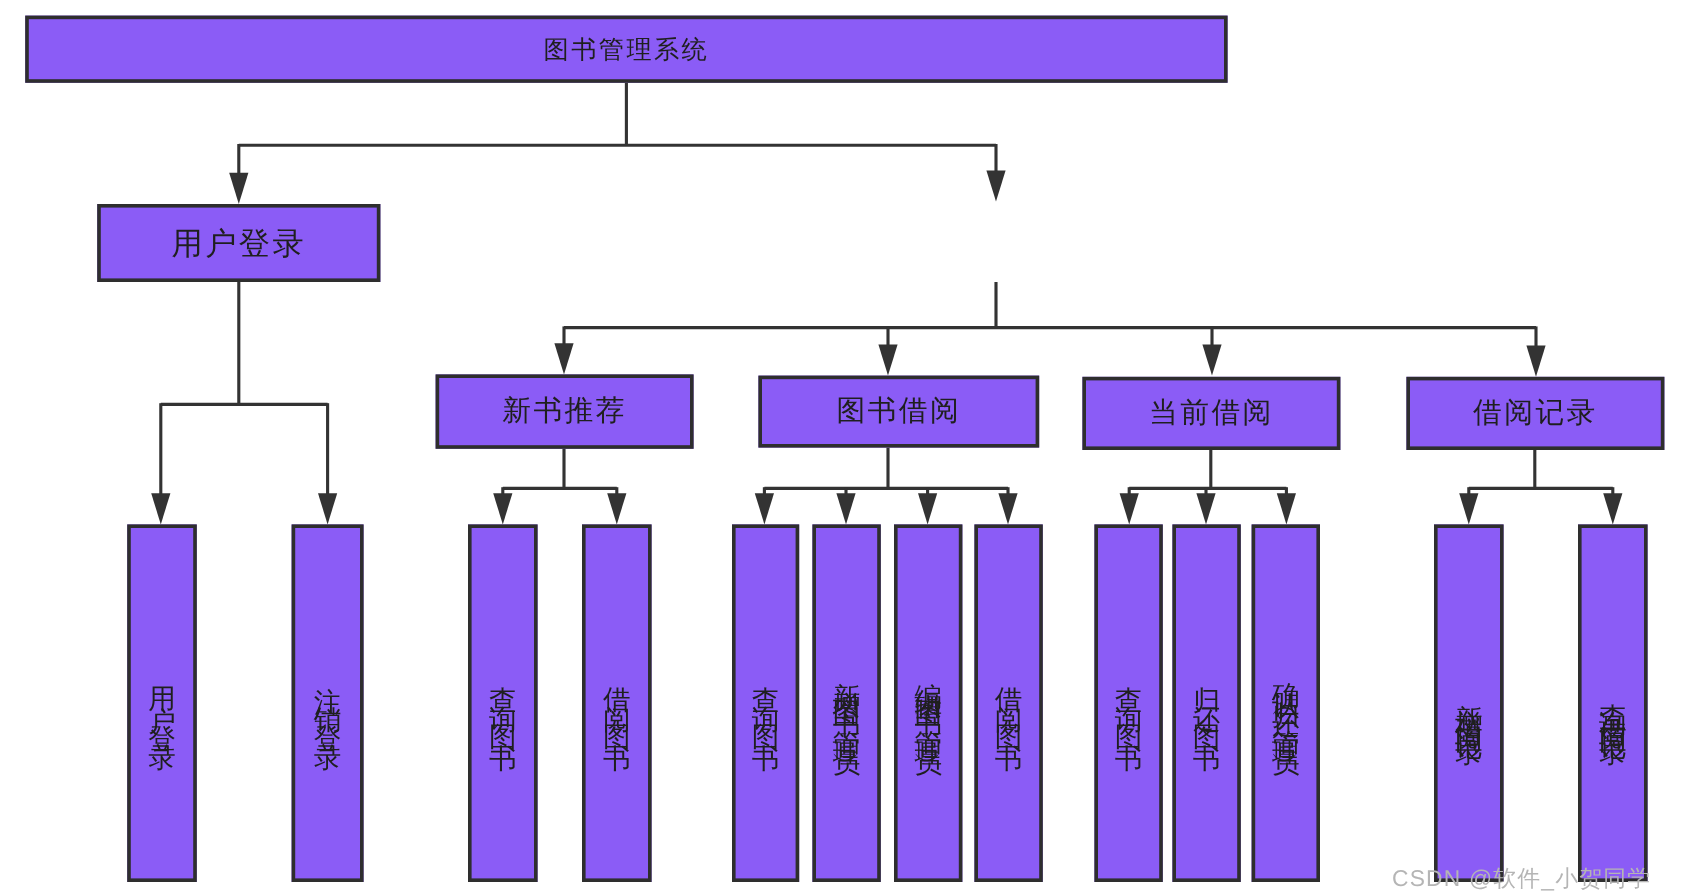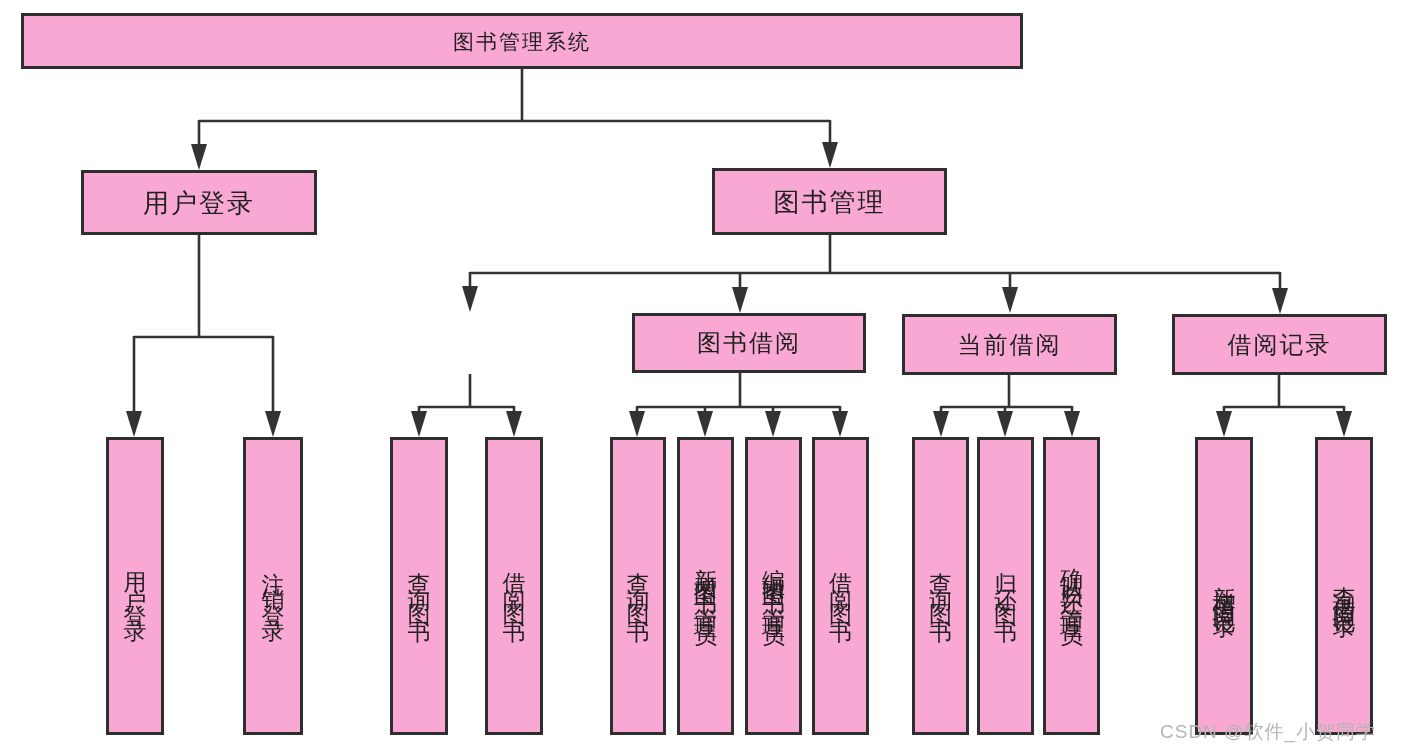--- a/index.html
+++ b/index.html
@@ -16,21 +16,21 @@
     background:var(--bg);
     font-family:"Liberation Sans", sans-serif;
     overflow:hidden;
   }
   #wires{position:absolute;left:0;top:0;z-index:1;}
   .stem{stroke:var(--line);stroke-width:2.6;fill:none;}
   .arrow-shaft{stroke:var(--line);stroke-width:2.6;}
   .arrow-head{fill:var(--line);stroke:none;}
   .node{
     position:absolute;box-sizing:border-box;
-    background:#f9a8d4;border:3px solid var(--border);
+    background:#8b5cf6;border:3px solid var(--border);
     display:flex;align-items:center;justify-content:center;
     text-align:center;color:var(--ink);z-index:2;
     line-height:1;
   }
   .root-label{font-size:21px;letter-spacing:2px;}
   .l2-label{font-size:26px;letter-spacing:2px;}
   .l3-label{font-size:24px;letter-spacing:2px;}
   .v{
     writing-mode:vertical-rl;
     text-orientation:mixed;
@@ -100,24 +100,24 @@
       </g>
   </svg>
 
   <div class="node root-label" style="left:21px;top:13px;width:1002px;height:56px;">
     <span>图书管理系统</span>
   </div>
 
   <div class="node l2-label" style="left:81px;top:170px;width:236px;height:65px;">
     <span>用户登录</span>
   </div>
-  <div class="node l2-label" style="left:712px;top:168px;width:235px;height:67px;">
-    <span>图书管理</span>
+
+  <div class="node l3-label" style="left:363px;top:312px;width:215px;height:62px;">
+    <span>新书推荐</span>
   </div>
-
   <div class="node l3-label" style="left:632px;top:313px;width:234px;height:60px;">
     <span>图书借阅</span>
   </div>
   <div class="node l3-label" style="left:1172px;top:314px;width:215px;height:61px;">
     <span>借阅记录</span>
   </div>
   <div class="node l3-label" style="left:902px;top:314px;width:215px;height:61px;">
     <span>当前借阅</span>
   </div>
 

